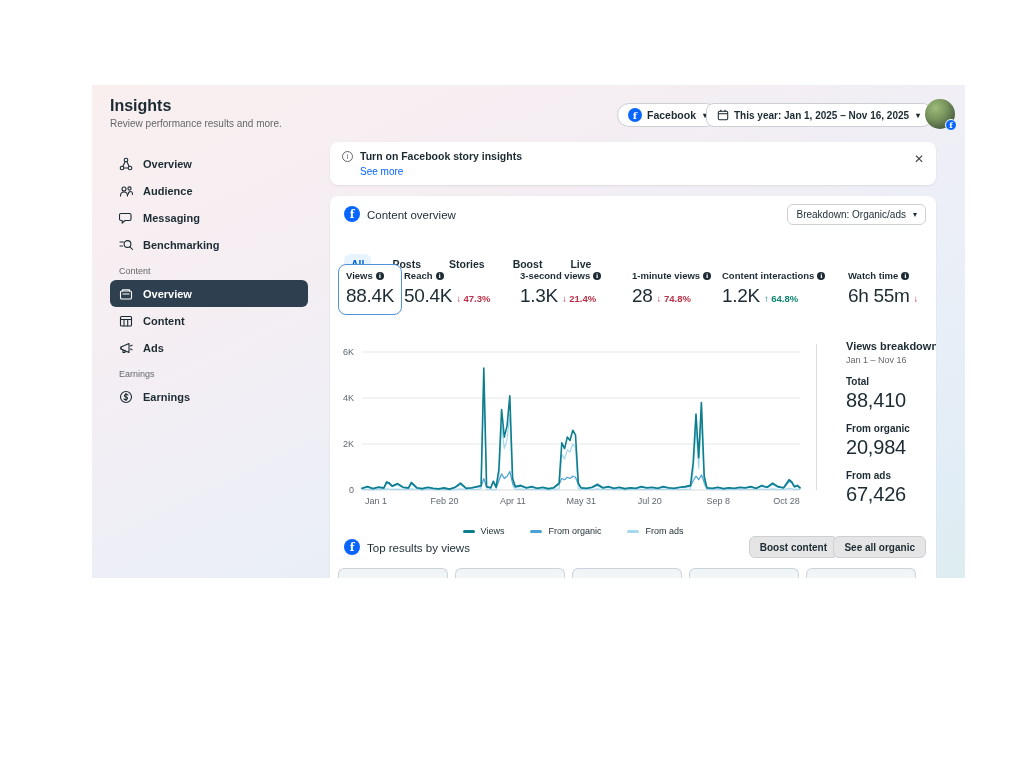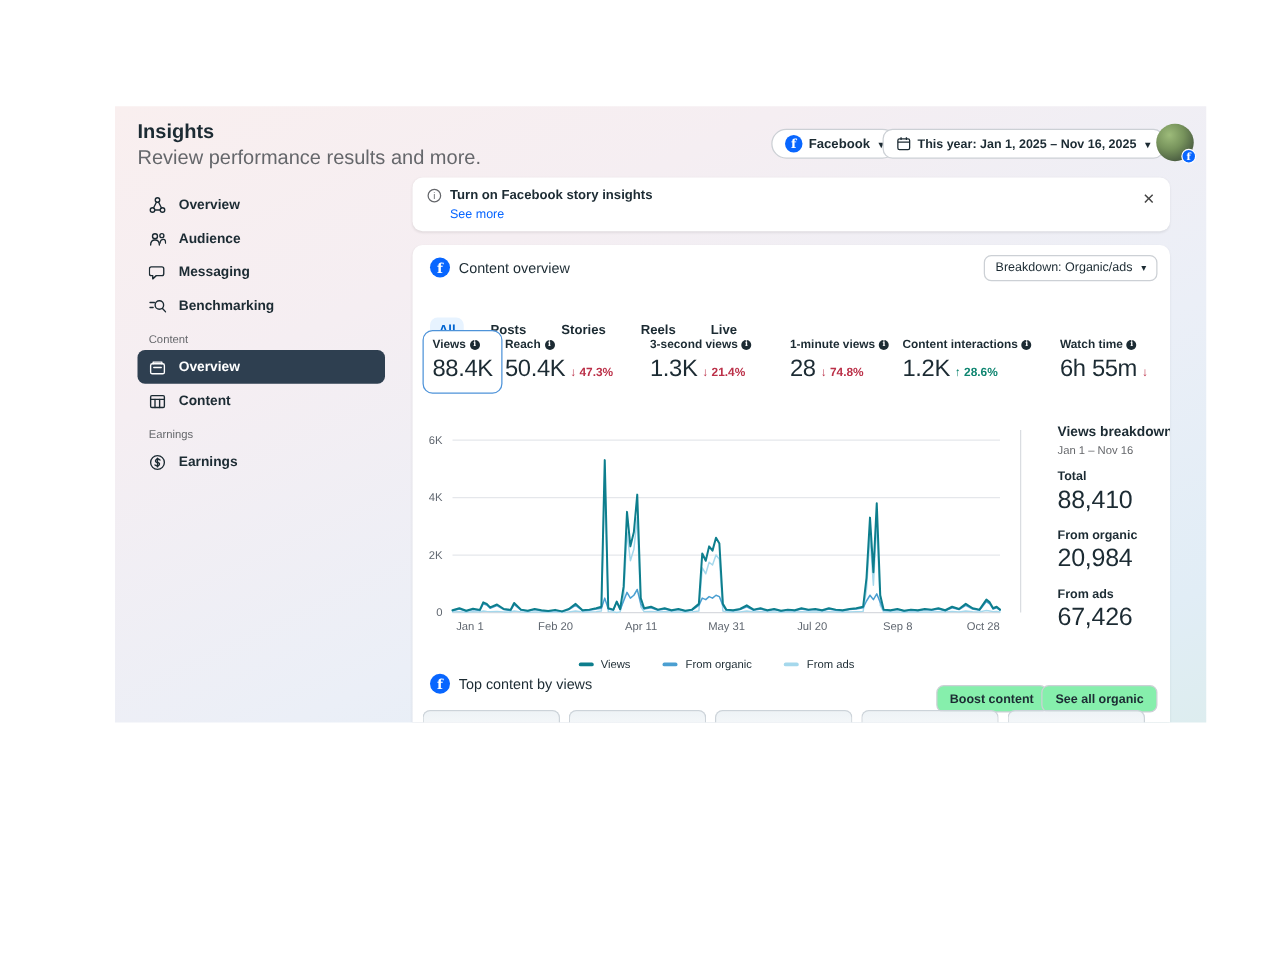--- a/index.html
+++ b/index.html
@@ -4,21 +4,21 @@
 <style>
   * { margin:0; padding:0; box-sizing:border-box; }
   html,body { width:1024px; height:768px; background:#ffffff; overflow:hidden;
     font-family:"Liberation Sans", sans-serif; -webkit-font-smoothing:antialiased; }
   #app { position:absolute; left:92px; top:85px; width:873px; height:493px;
     background:linear-gradient(155deg,#f9efef 0%,#f5eef2 28%,#ebeff7 62%,#e1edf6 88%,#ddedef 100%);
     overflow:hidden; color:#1c2b33; }
   .abs { position:absolute; }
   
   .page-title { font-size:16px; font-weight:bold; color:#1c2b33; }
-  .page-subtitle { font-size:16px; color:#65676b; margin-top:3px; }
+  .page-subtitle { font-size:10px; color:#65676b; margin-top:3px; }
   .pill { display:flex; align-items:center; gap:5px; background:#fff; border:1px solid #ccd0d5;
     border-radius:16px; height:24px; padding:0 10px; font-size:10.5px; font-weight:bold; cursor:pointer; }
   .caret { font-size:8px; color:#1c2b33; margin-left:2px; }
   .fb-logo { width:14px; height:14px; border-radius:50%; background:#0866ff; color:#fff;
     display:inline-flex; align-items:center; justify-content:center;
     font-size:10px; font-weight:bold; font-family:"DejaVu Serif",serif; flex:0 0 auto; }
   .avatar { width:30px; height:30px; border-radius:50%; position:relative; cursor:pointer;
     background:radial-gradient(circle at 35% 30%,#9dbb7a 0%,#77935c 40%,#4c5f42 75%,#374a33 100%); }
   .avatar .badge { position:absolute; right:-2px; bottom:-2px; width:12px; height:12px; border-radius:50%;
     background:#0866ff; color:#fff; font-size:8px; font-weight:bold; font-family:"DejaVu Serif",serif;
@@ -67,21 +67,21 @@
   .legend-swatch { width:12px; height:3px; border-radius:2px; }
   
   #breakdown-panel { position:absolute; left:516px; top:144px; width:100px; }
   .bp-title { font-size:11px; font-weight:bold; }
   .bp-sub { font-size:9px; color:#65676b; margin-top:3px; }
   .bp-stat-label { font-size:10px; font-weight:bold; margin-top:11px; }
   .bp-stat-value { font-size:20px; font-weight:normal; margin-top:2px; letter-spacing:-0.2px; }
   .v-divider { position:absolute; left:486px; top:148px; height:146px; width:1px; background:#dadde1; }
   
   #topcontent-header { position:absolute; left:0; top:340px; width:100%; height:24px; }
-  .btn { position:absolute; top:12px; height:22px; border:1px solid #ccd0d5; border-radius:6px; background:#86efac;
+  .btn { position:absolute; top:0; height:22px; border:1px solid #ccd0d5; border-radius:6px; background:#e5e5e5;
     font-size:10px; font-weight:bold; color:#1c2b33; padding:0 10px; display:flex; align-items:center; cursor:pointer; }
   #slivers { position:absolute; left:8px; top:372px; display:flex; gap:7px; }
   .sliver { width:110px; height:24px; border:1px solid #ccd3d9; border-bottom:none; border-radius:6px 6px 0 0;
     background:linear-gradient(to bottom,#eef3f6,#fbfcfd); }
   svg text { font-family:"Liberation Sans",sans-serif; }
 </style>
 </head>
 <body>
 
 <div id="app">
@@ -170,20 +170,32 @@
         <span class="icon">
           <svg width="14" height="14" viewBox="0 0 14 14" fill="none" stroke="currentColor" stroke-width="1.1" stroke-linecap="round" stroke-linejoin="round">
             <rect x="1.5" y="2.5" width="11" height="9.5" rx="1"></rect>
             <line x1="1.5" y1="5.5" x2="12.5" y2="5.5"></line>
             <line x1="5" y1="5.5" x2="5" y2="12"></line>
             <line x1="8.7" y1="5.5" x2="8.7" y2="12"></line>
           </svg>
         </span>
         <span>Content</span>
       </div>
+      <div class="side-item">
+        <span class="icon">
+          <svg width="14" height="14" viewBox="0 0 14 14" fill="none" stroke="currentColor" stroke-width="1.1" stroke-linecap="round" stroke-linejoin="round">
+            <path d="M2 6 l8 -3.5 v9 l-8 -3.5 z"></path>
+            <line x1="2" y1="6" x2="2" y2="8"></line>
+            <path d="M4 8.5 v3 h2 v-2.3"></path>
+            <line x1="11.5" y1="5" x2="13" y2="4.2"></line>
+            <line x1="11.5" y1="8" x2="13" y2="8.8"></line>
+          </svg>
+        </span>
+        <span>Ads</span>
+      </div>
       <div class="side-section">Earnings</div>
       <div class="side-item">
         <span class="icon">
           <svg width="14" height="14" viewBox="0 0 14 14" fill="none" stroke="currentColor" stroke-width="1.1" stroke-linecap="round" stroke-linejoin="round">
             <circle cx="7" cy="7" r="5.5"></circle>
             <path d="M9 5 q-2 -1.5 -3.3 0 q-1 1.5 1.3 2 q2.3 0.5 1.3 2 q-1.3 1.5 -3.3 0"></path>
             <line x1="7" y1="3.5" x2="7" y2="10.5"></line>
           </svg>
         </span>
         <span>Earnings</span>
@@ -204,21 +216,21 @@
       <div class="card-header-title" style="left:37px; top:13px;">Content overview</div>
       <div class="breakdown-pill">
         <span>Breakdown: Organic/ads</span>
         <span class="caret">▾</span>
       </div>
 
       <div id="tabs">
           <div class="tab selected">All</div>
           <div class="tab">Posts</div>
           <div class="tab">Stories</div>
-          <div class="tab">Reels</div>
+          <div class="tab">Boost</div>
           <div class="tab">Live</div>
         </div>
       <div id="metrics">
           <div class="metric boxed" style="left: 8px;">
             <div class="metric-label">
               <span>Views</span>
               <span class="i-dot">i</span>
             </div>
             <div class="metric-value-row">
               <span class="metric-value">88.4K</span>
@@ -254,21 +266,21 @@
               <span class="metric-delta delta-down">↓ 74.8%</span>
             </div>
           </div>
           <div class="metric" style="left: 392px;">
             <div class="metric-label">
               <span>Content interactions</span>
               <span class="i-dot">i</span>
             </div>
             <div class="metric-value-row">
               <span class="metric-value">1.2K</span>
-              <span class="metric-delta delta-up">↑ 28.6%</span>
+              <span class="metric-delta delta-up">↑ 64.8%</span>
             </div>
           </div>
           <div class="metric" style="left: 518px;">
             <div class="metric-label">
               <span>Watch time</span>
               <span class="i-dot">i</span>
             </div>
             <div class="metric-value-row">
               <span class="metric-value">6h 55m</span>
               <span class="metric-delta delta-down">↓ </span>
@@ -321,21 +333,21 @@
             <div class="bp-stat-value">88,410</div>
             <div class="bp-stat-label">From organic</div>
             <div class="bp-stat-value">20,984</div>
             <div class="bp-stat-label">From ads</div>
             <div class="bp-stat-value">67,426</div>
           </div>
       </div>
 
       <div id="topcontent-header">
         <span class="fb-logo abs" style="left:14px; top:3px; width:16px; height:16px; font-size:11px;">f</span>
-        <span class="card-header-title" style="left:37px; top:6px;">Top content by views</span>
+        <span class="card-header-title" style="left:37px; top:6px;">Top results by views</span>
         <button class="btn" style="right:98px;">Boost content</button>
         <button class="btn" style="right:10px;">See all organic</button>
       </div>
       <div id="slivers">
           <div class="sliver"></div>
           <div class="sliver"></div>
           <div class="sliver"></div>
           <div class="sliver"></div>
           <div class="sliver"></div>
         </div>

